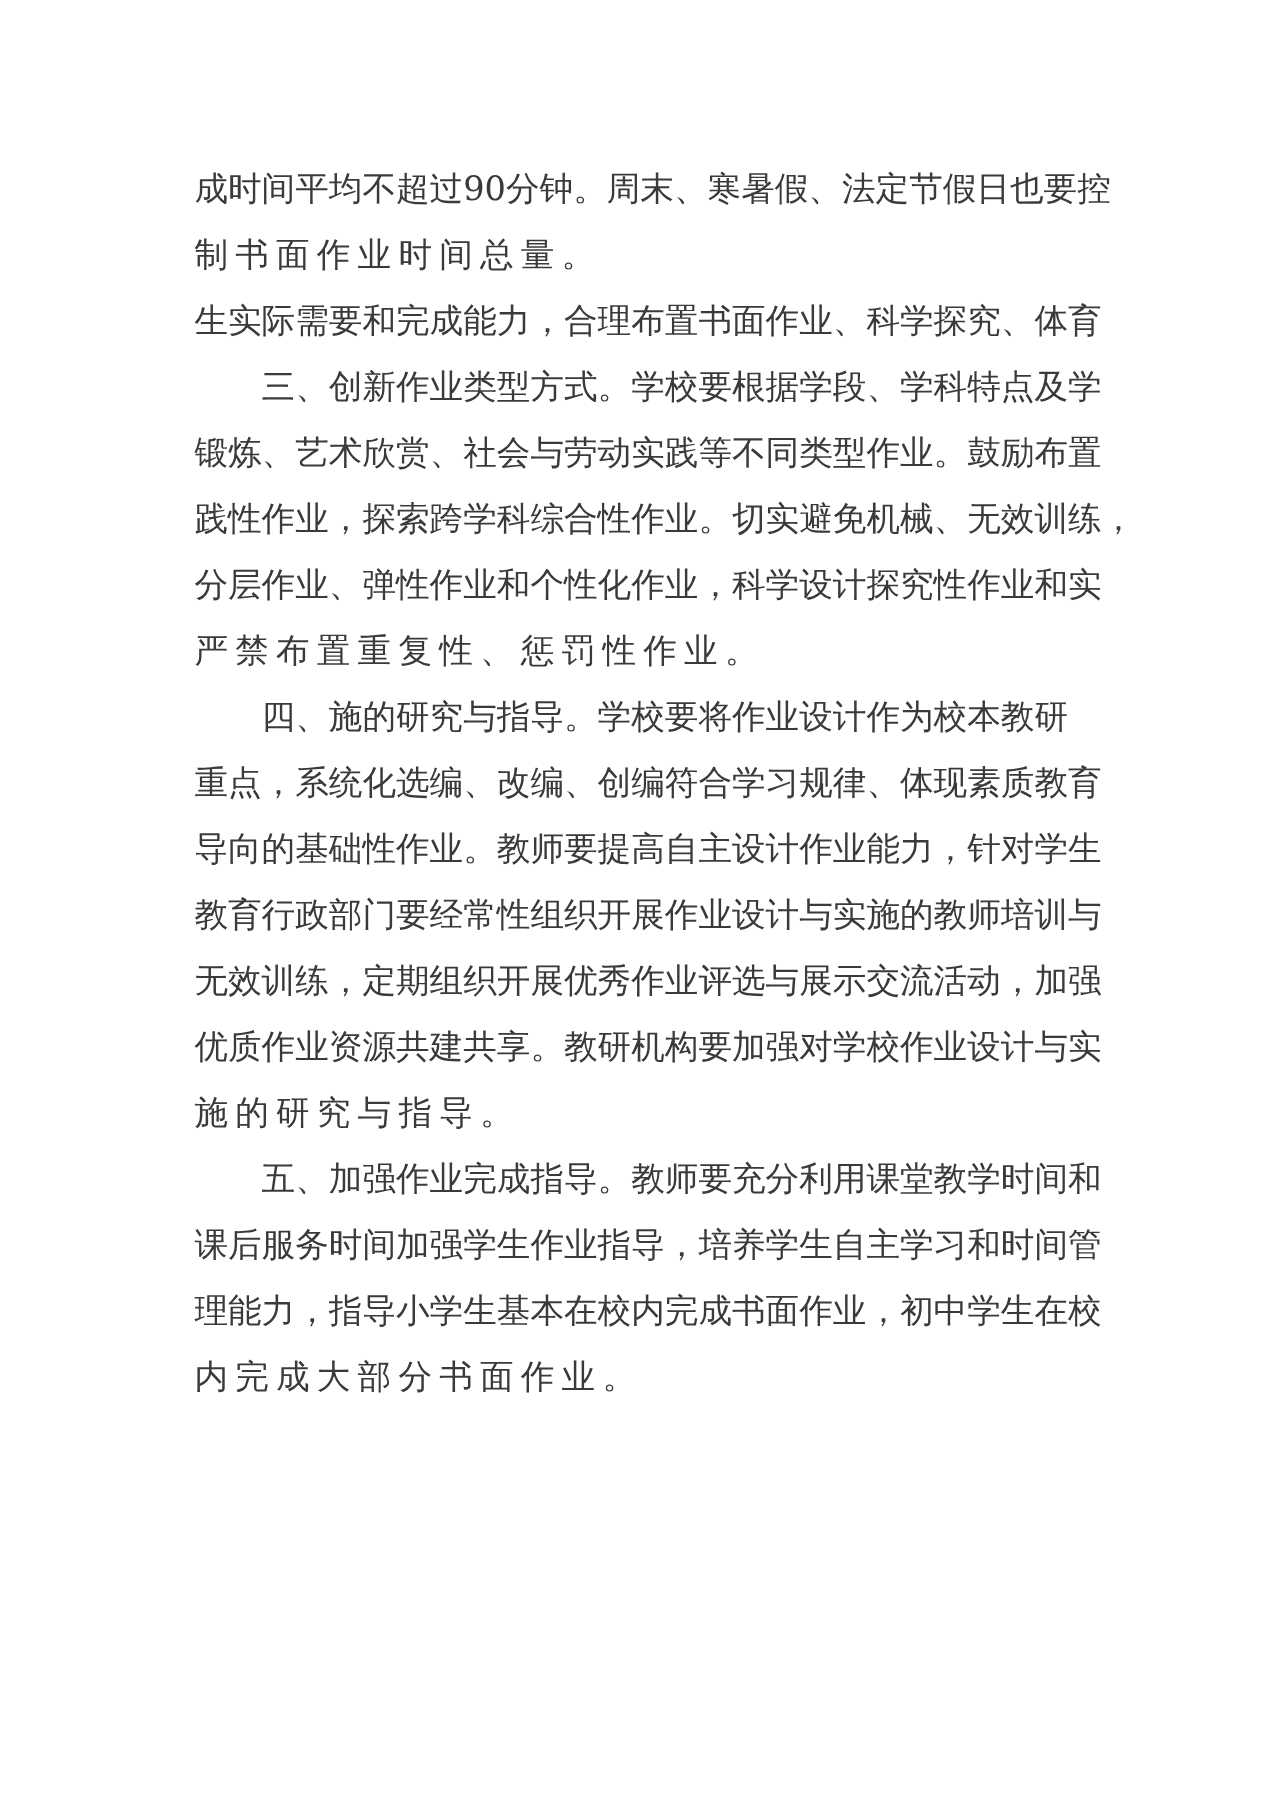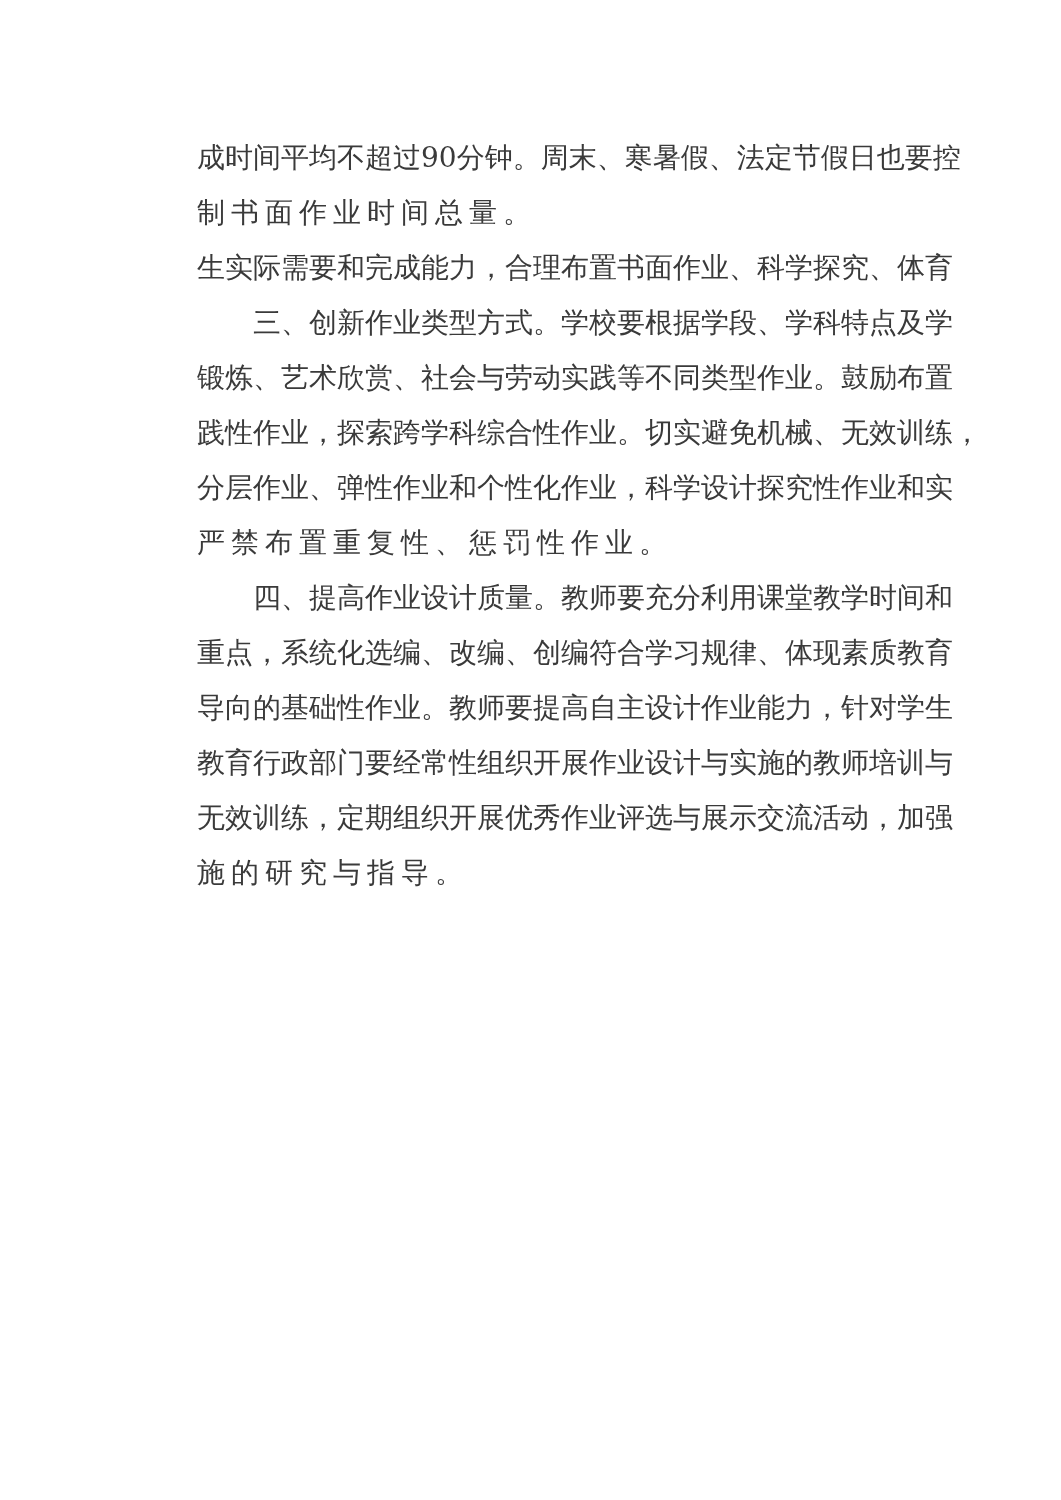--- a/index.html
+++ b/index.html
@@ -23,21 +23,20 @@
       font-size: 28px;
       font-weight: 300;
     }
     .line {
       height: 55px;
       line-height: 46px;
       white-space: nowrap;
       text-align: justify;
       text-align-last: justify;
       letter-spacing: 0px;
-      margin-left: 35px;
     }
     .line.last {
       text-align-last: left;
       letter-spacing: 6px;
     }
     .line.indent {
       padding-left: 56px;
     }
   </style>
 </head>
@@ -53,21 +52,28 @@
   <div>
     <div class="line">生实际需要和完成能力，合理布置书面作业、科学探究、体育</div>
     <div class="line indent">三、创新作业类型方式。学校要根据学段、学科特点及学</div>
     <div class="line">锻炼、艺术欣赏、社会与劳动实践等不同类型作业。鼓励布置</div>
     <div class="line">践性作业，探索跨学科综合性作业。切实避免机械、无效训练，</div>
     <div class="line">分层作业、弹性作业和个性化作业，科学设计探究性作业和实</div>
     <div class="line last">严禁布置重复性、惩罚性作业。</div>
   </div>
 
   <div>
-    <div class="line indent">四、提高作业设计质量。教师要充分利用课堂教学时间和</div>
+    <div class="line indent">四、施的研究与指导。学校要将作业设计作为校本教研</div>
     <div class="line">重点，系统化选编、改编、创编符合学习规律、体现素质教育</div>
     <div class="line">导向的基础性作业。教师要提高自主设计作业能力，针对学生</div>
     <div class="line">教育行政部门要经常性组织开展作业设计与实施的教师培训与</div>
     <div class="line">无效训练，定期组织开展优秀作业评选与展示交流活动，加强</div>
+    <div class="line">优质作业资源共建共享。教研机构要加强对学校作业设计与实</div>
     <div class="line last">施的研究与指导。</div>
   </div>
 
+  <div>
+    <div class="line indent">五、加强作业完成指导。教师要充分利用课堂教学时间和</div>
+    <div class="line">课后服务时间加强学生作业指导，培养学生自主学习和时间管</div>
+    <div class="line">理能力，指导小学生基本在校内完成书面作业，初中学生在校</div>
+    <div class="line last">内完成大部分书面作业。</div>
+  </div>
 </div>
 
 </body></html>

